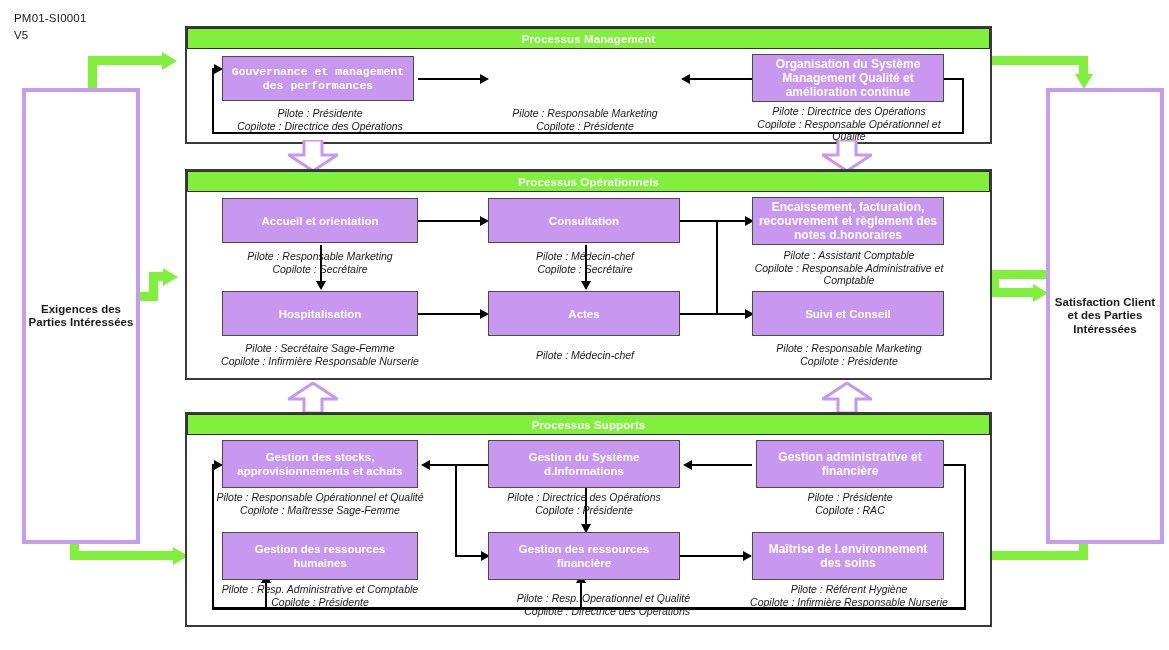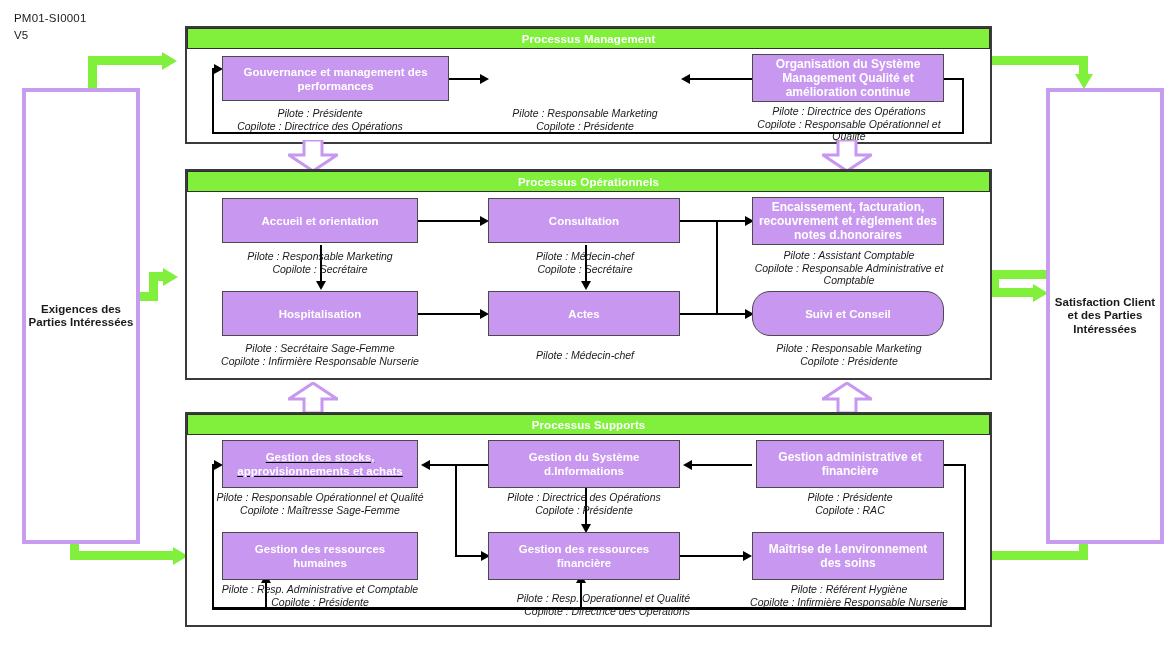--- a/index.html
+++ b/index.html
@@ -110,21 +110,21 @@
   <div class="ln hln" style="left:690px;top:78px;width:62px;"></div>
   <div class="ar ar-l" style="left:681px;top:74px;"></div>
 
   <div class="ln hln" style="left:944px;top:78px;width:20px;"></div>
   <div class="ln vln" style="left:962px;top:78px;height:56px;"></div>
   <div class="ln hln" style="left:212px;top:132px;width:752px;"></div>
   <div class="ln vln" style="left:212px;top:68px;height:66px;"></div>
   <div class="ln hln" style="left:212px;top:68px;width:9px;"></div>
   <div class="ar ar-r" style="left:214px;top:64px;"></div>
 
-  <div class="pbox" style="left:222px;top:56px;width:227px;height:45px;">
+  <div class="pbox" style="left:222px;top:56px;width:192px;height:45px;font-family:Liberation Mono, monospace;">
     <span>Gouvernance et management des performances</span>
   </div>
   <div class="cap" style="left:205px;top:107px;width:230px;"><span>Pilote : Présidente</span><br><span>Copilote : Directrice des Opérations</span></div>
 
   <div class="cap" style="left:474px;top:107px;width:222px;"><span>Pilote : Responsable Marketing</span><br><span>Copilote : Présidente</span></div>
 
   <div class="pbox small" style="left:752px;top:54px;width:192px;height:48px;">
     <span>Organisation du Système Management Qualité et amélioration continue</span>
   </div>
   <div class="cap" style="left:740px;top:105px;width:218px;"><span>Pilote : Directrice des Opérations</span><br><span>Copilote : Responsable Opérationnel et Qualité</span></div>
@@ -184,21 +184,21 @@
   <div class="pbox" style="left:222px;top:291px;width:196px;height:45px;">
     <span>Hospitalisation</span>
   </div>
   <div class="cap" style="left:212px;top:342px;width:216px;"><span>Pilote : Secrétaire Sage-Femme</span><br><span>Copilote : Infirmière Responsable Nurserie</span></div>
 
   <div class="pbox" style="left:488px;top:291px;width:192px;height:45px;">
     <span>Actes</span>
   </div>
   <div class="cap" style="left:482px;top:349px;width:206px;"><span>Pilote : Médecin-chef</span></div>
 
-  <div class="pbox" style="left:752px;top:291px;width:192px;height:45px;border-radius:18px;">
+  <div class="pbox" style="left:752px;top:291px;width:192px;height:45px;">
     <span>Suivi et Conseil</span>
   </div>
   <div class="cap" style="left:740px;top:342px;width:218px;"><span>Pilote : Responsable Marketing</span><br><span>Copilote : Présidente</span></div>
 
   <div class="blockarrow" style="left:288px;top:382px;">
     <svg width="50" height="32" viewBox="0 0 50 32">
       <polygon points="25,1 49,17 34,17 34,31 16,31 16,17 1,17" fill="#ffffff" stroke="#C897EF" stroke-width="3"></polygon>
     </svg>
   </div>
   <div class="blockarrow" style="left:822px;top:382px;">
@@ -234,21 +234,21 @@
   <div class="ln vln" style="left:212px;top:464px;height:146px;"></div>
   <div class="ln hln" style="left:212px;top:464px;width:9px;"></div>
   <div class="ar ar-r" style="left:214px;top:460px;"></div>
 
   <div class="ln vln" style="left:265px;top:580px;height:28px;"></div>
   <div class="ar ar-u" style="left:261px;top:574px;"></div>
 
   <div class="ln vln" style="left:580px;top:580px;height:28px;"></div>
   <div class="ar ar-u" style="left:576px;top:574px;"></div>
 
-  <div class="pbox" style="left:222px;top:440px;width:196px;height:48px;text-decoration:underline;">
+  <div class="pbox" style="left:222px;top:440px;width:196px;height:48px;">
     <span>Gestion des stocks, approvisionnements et achats</span>
   </div>
   <div class="cap" style="left:208px;top:491px;width:224px;"><span>Pilote : Responsable Opérationnel et Qualité</span><br><span>Copilote : Maîtresse Sage-Femme</span></div>
 
   <div class="pbox" style="left:488px;top:440px;width:192px;height:48px;">
     <span>Gestion du Système d.Informations</span>
   </div>
   <div class="cap" style="left:478px;top:491px;width:212px;"><span>Pilote : Directrice des Opérations</span><br><span>Copilote : Présidente</span></div>
 
   <div class="pbox small" style="left:756px;top:440px;width:188px;height:48px;">

